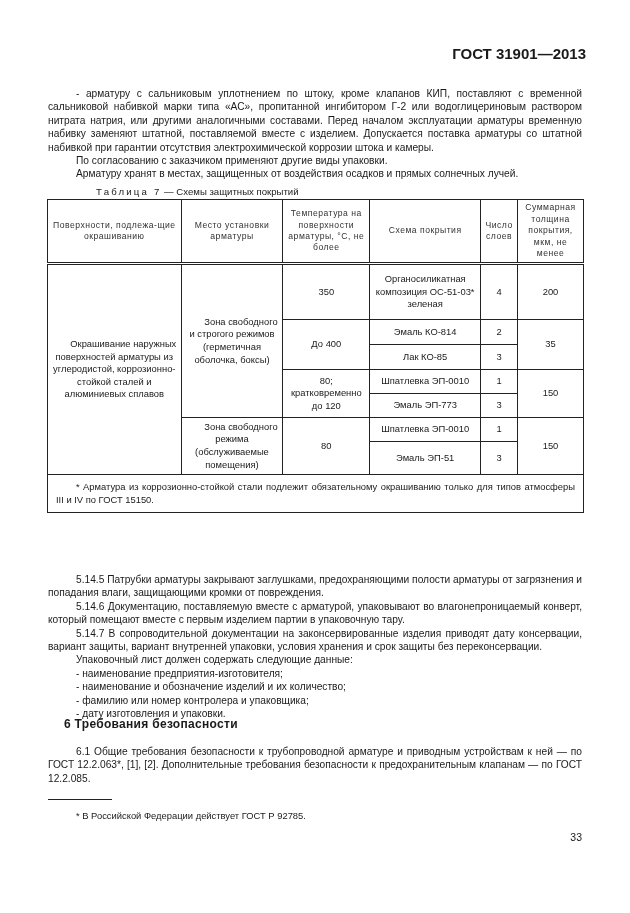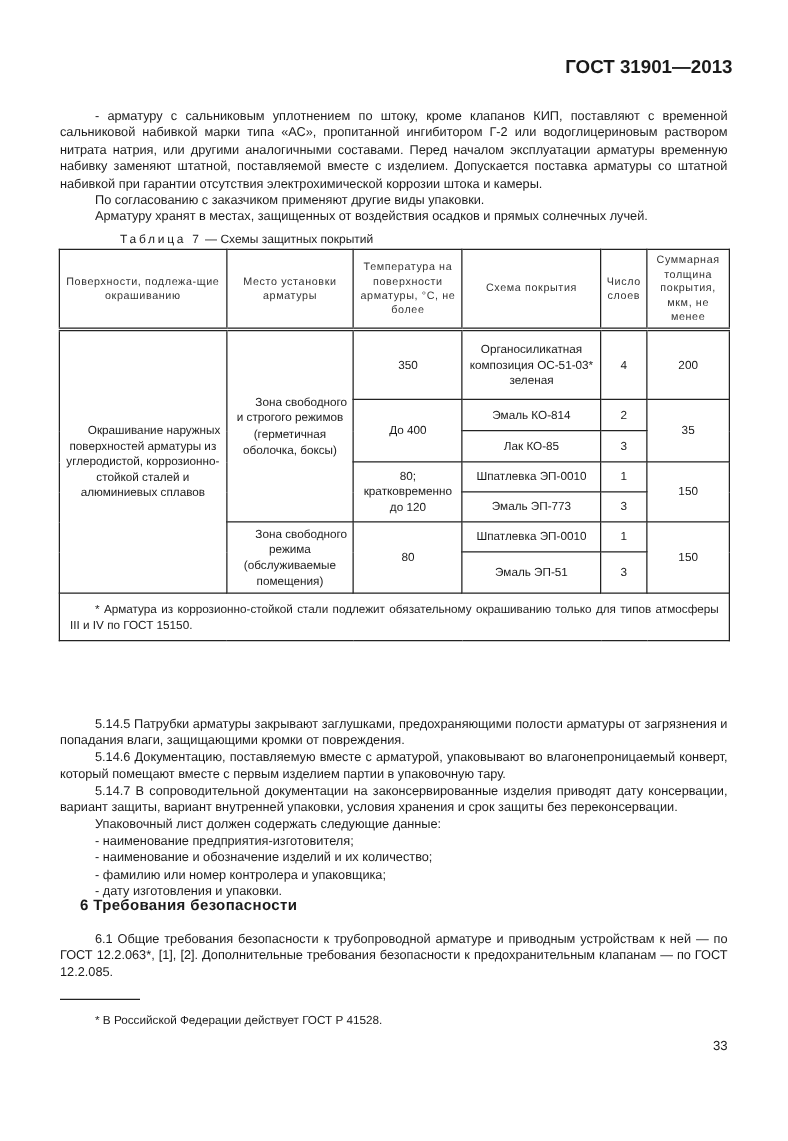--- a/index.html
+++ b/index.html
@@ -116,15 +116,15 @@
     <p class="p ind">- дату изготовления и упаковки.</p>
   </div>
 
   <div class="sec">6 Требования  безопасности</div>
 
   <div class="txt" style="top:745px;">
     <p class="p ind">6.1 Общие требования безопасности к трубопроводной арматуре и приводным устройствам к ней — по ГОСТ 12.2.063*, [1], [2]. Дополнительные требования безопасности  к  предохранительным  клапанам — по ГОСТ 12.2.085.</p>
   </div>
 
   <div class="rule"></div>
-  <div class="fn">* В Российской Федерации действует ГОСТ Р 41528.</div>
+  <div class="fn">* В Российской Федерации действует ГОСТ Р 92785.</div>
   <div class="pg">33</div>
 </div>
 
 </body></html>

